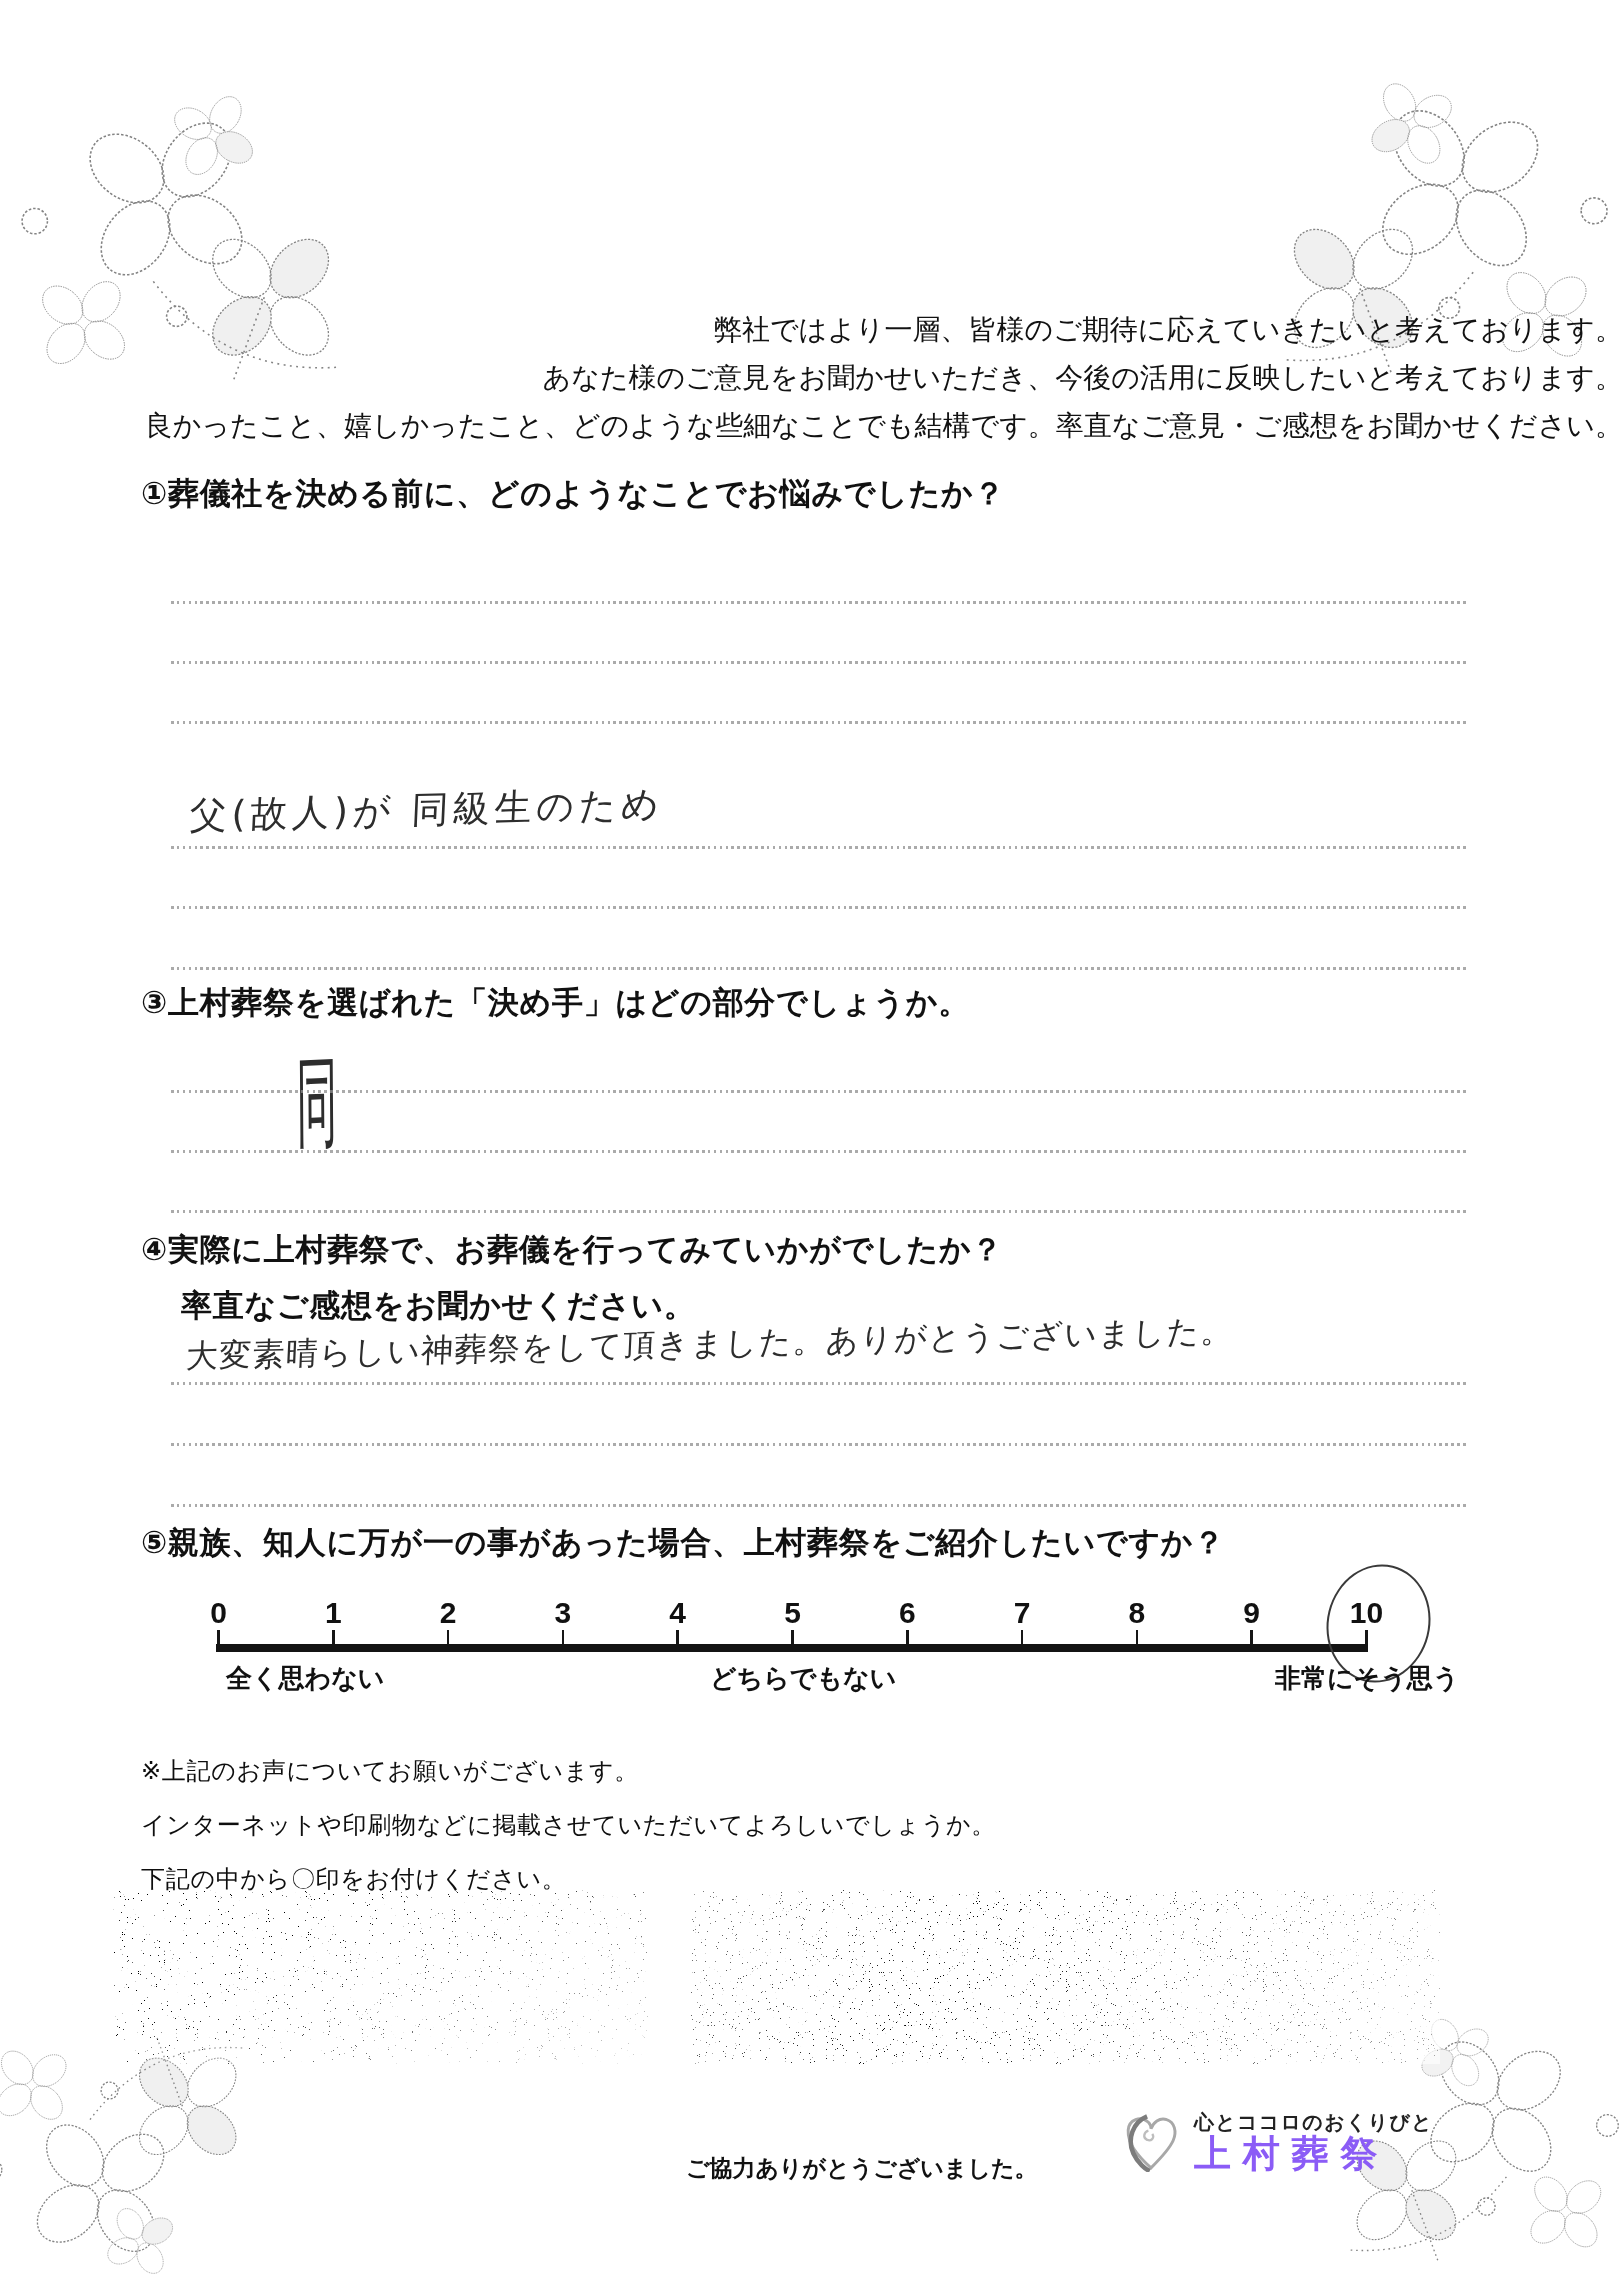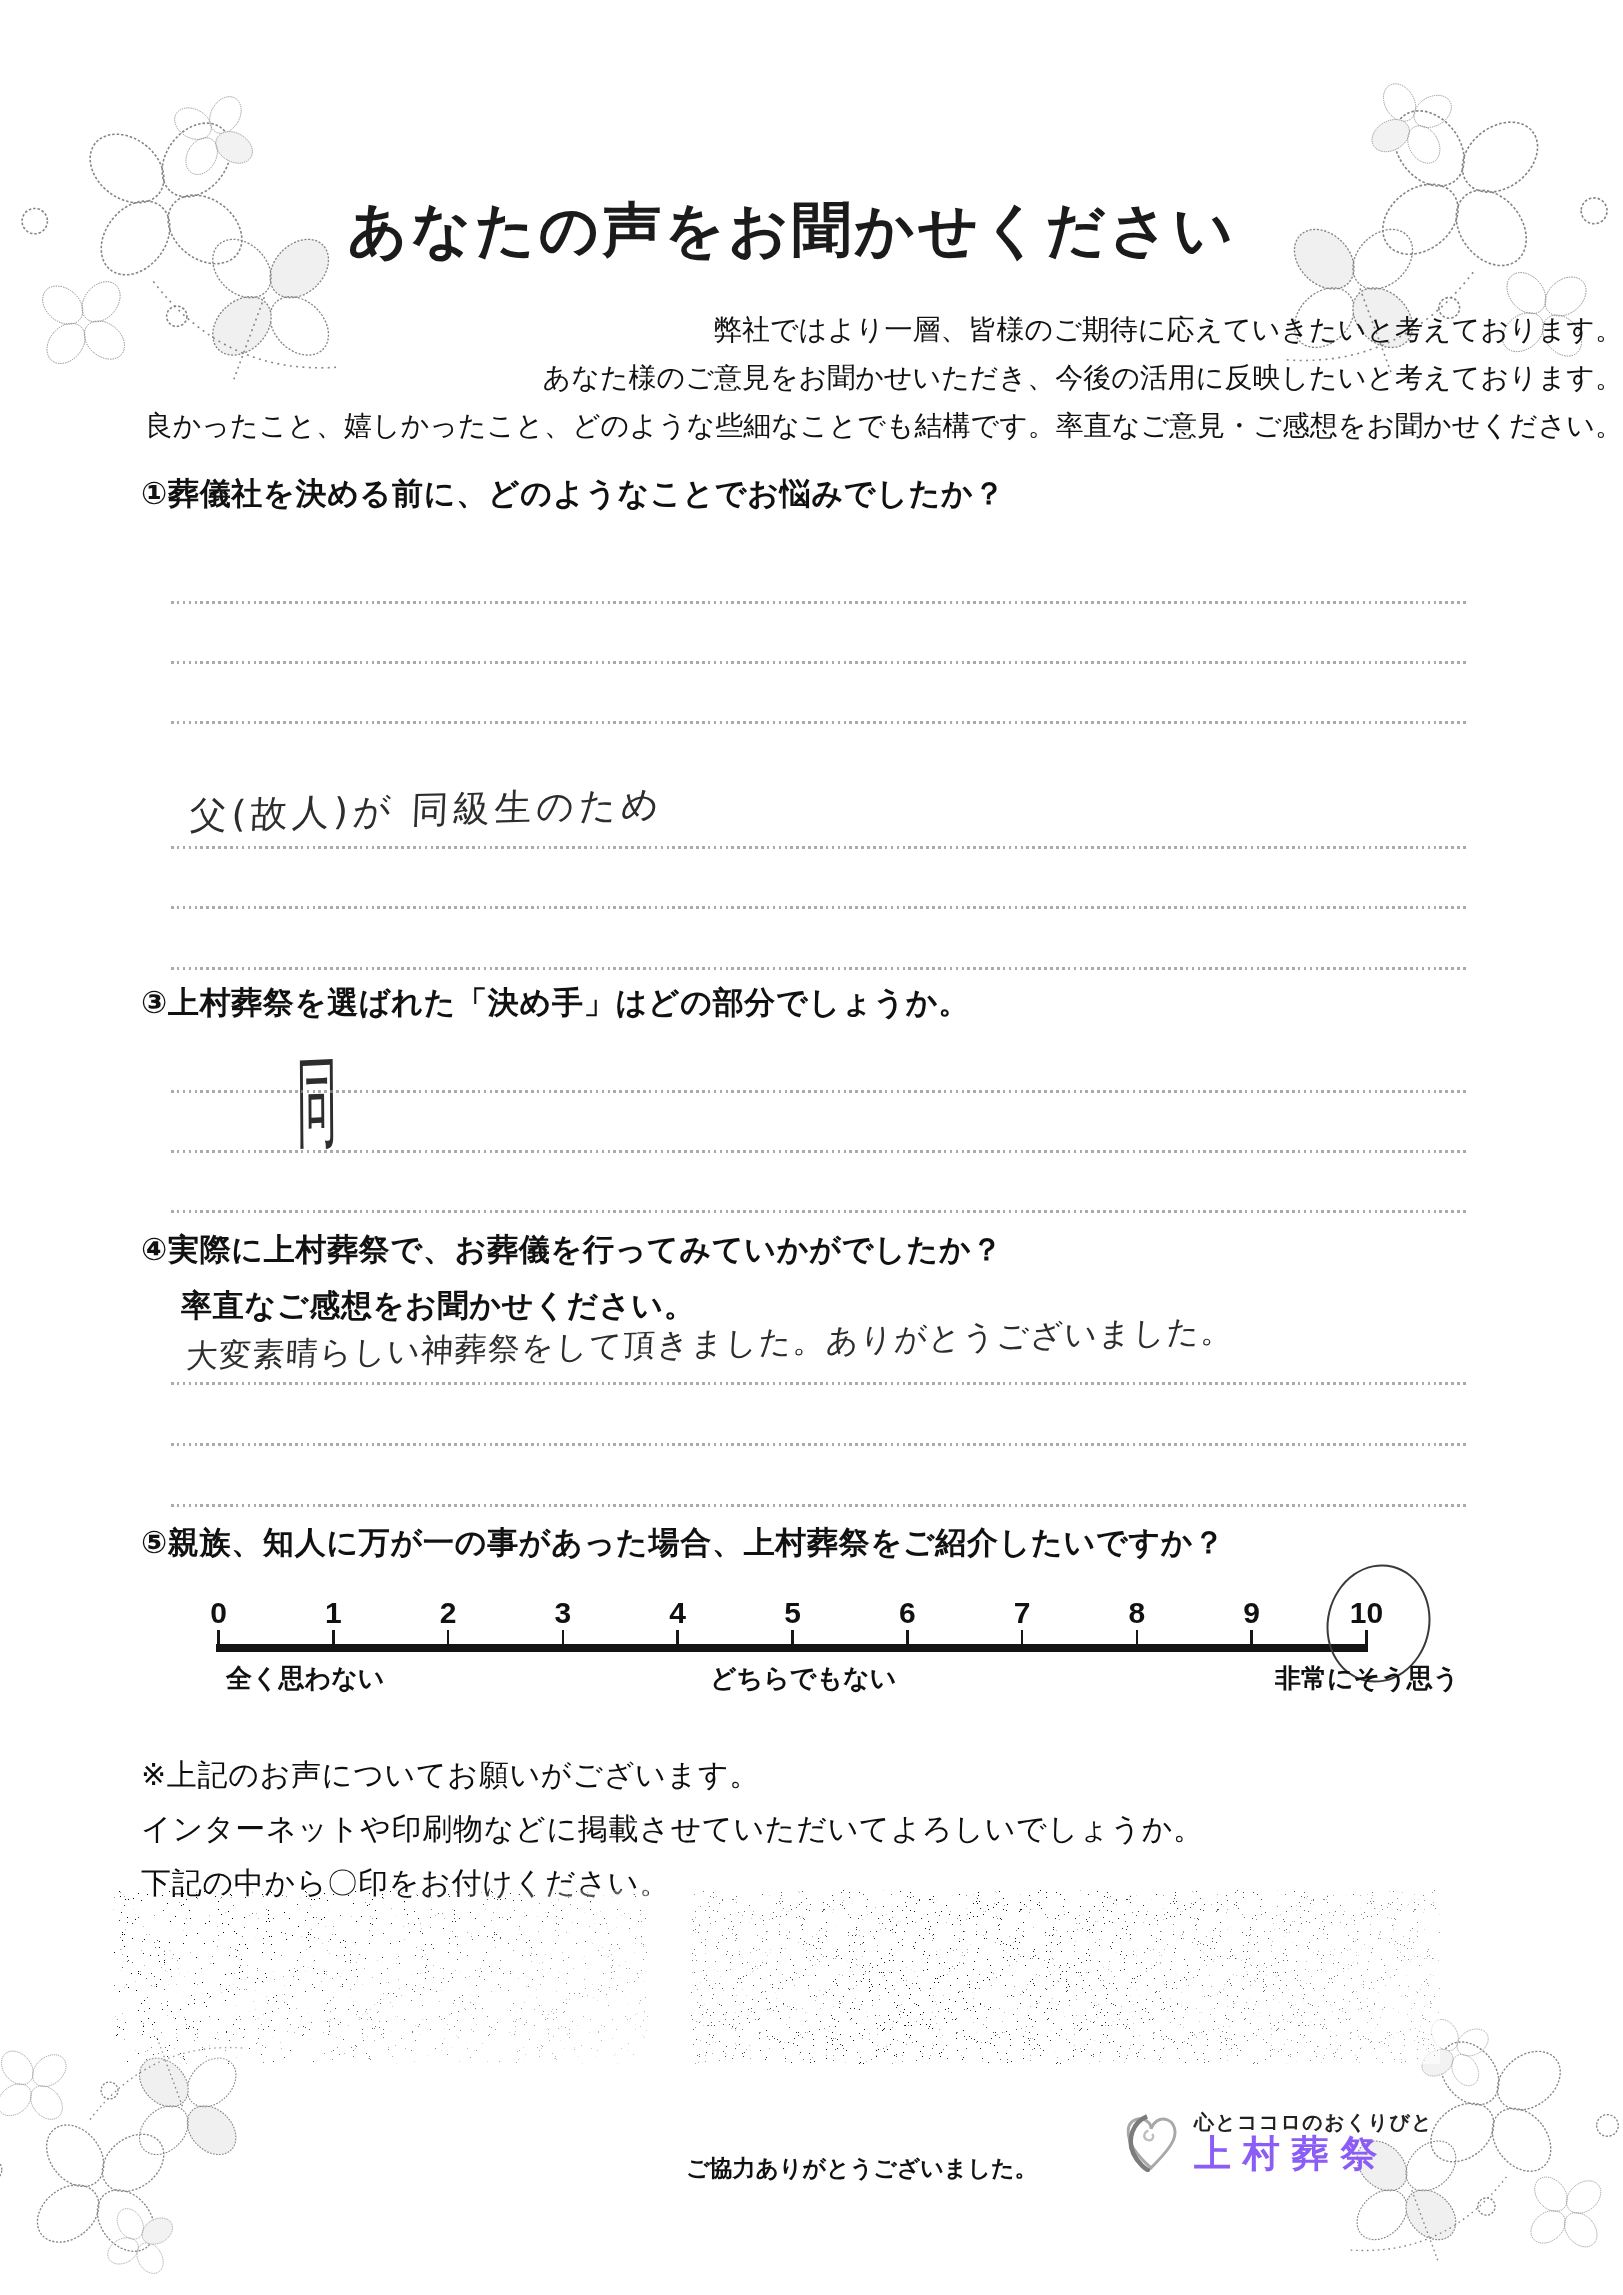--- a/index.html
+++ b/index.html
@@ -33,21 +33,21 @@
   .scale-cells{left:201px;top:1596px;width:1183px;display:flex;justify-content:space-between;}
   .scale-cell{width:35px;display:flex;flex-direction:column;align-items:center;}
   .scale-num{font-size:30px;font-weight:bold;color:#111;line-height:33px;}
   .scale-tick{width:2.6px;height:17px;background:#161616;margin-top:1.3px;}
   .scale-bar{left:216px;top:1644px;width:1152px;height:7.9px;background:#141414;}
   .score-circle{
     left:1327px;top:1564px;width:99px;height:115px;border:2.6px solid #3a3a3a;
     border-radius:50%;transform:rotate(14deg);background:transparent;
   }
   .scale-label{top:1661px;font-size:26px;font-weight:bold;color:#111;white-space:nowrap;}
-  .note{font-size:30px;color:#0e0e0e;white-space:nowrap;letter-spacing:0.7px;}
+  .note{font-size:24px;color:#0e0e0e;white-space:nowrap;letter-spacing:0.7px;}
   
   .thanks{left:686px;top:2153px;font-size:23px;font-weight:bold;white-space:nowrap;color:#111;}
   .tagline{left:1194px;top:2109px;font-size:20px;letter-spacing:1.3px;color:#222;white-space:nowrap;font-weight:bold;}
   .company{left:1194px;top:2129px;font-size:37px;font-weight:bold;letter-spacing:11.8px;color:#8b5cf6;white-space:nowrap;}
   .deco{position:absolute;}
   .fade{position:absolute;pointer-events:none;}
 </style>
 </head>
 <body>
 
@@ -110,21 +110,20 @@
     <g transform="translate(0,390) scale(1,-1)">
         <use href="#cluster"></use>
       </g>
   </svg>
   <svg class="deco" style="left:1347px;top:1985px" width="281" height="308" viewBox="0 0 430 470">
     <g transform="translate(430,0) scale(-1,1)">
         <use href="#cluster"></use>
       </g>
   </svg>
 
-  <div class="abs title">あなたの声をお聞かせください</div>
   <div class="abs intro">
     <div>弊社ではより一層、皆様のご期待に応えていきたいと考えております。</div>
     <div>あなた様のご意見をお聞かせいただき、今後の活用に反映したいと考えております。</div>
     <div>良かったこと、嬉しかったこと、どのような些細なことでも結構です。率直なご意見・ご感想をお聞かせください。</div>
   </div>
 
   <div class="abs q-label" style="left:141px;top:473px">①葬儀社を決める前に、どのようなことでお悩みでしたか？</div>
   <div class="abs ans-line" style="top:601px"></div>
   <div class="abs ans-line" style="top:661px"></div>
   <div class="abs ans-line" style="top:721px"></div>

